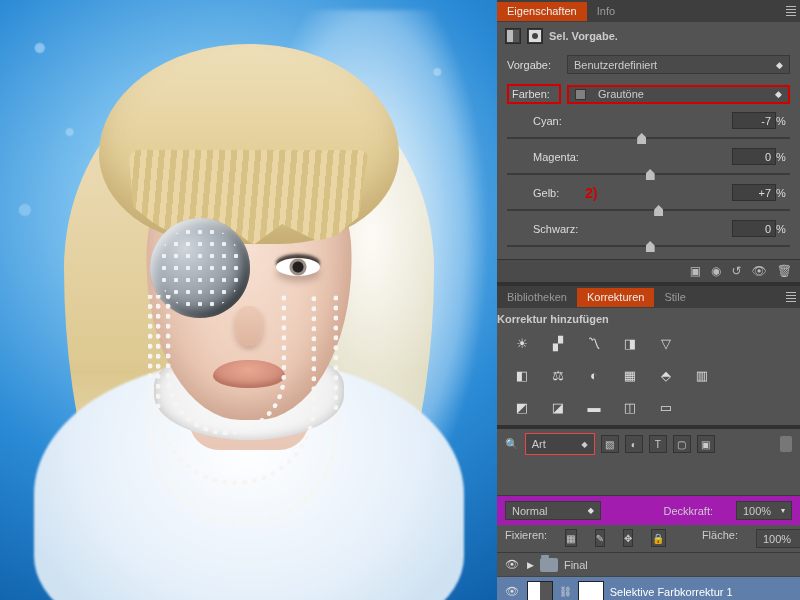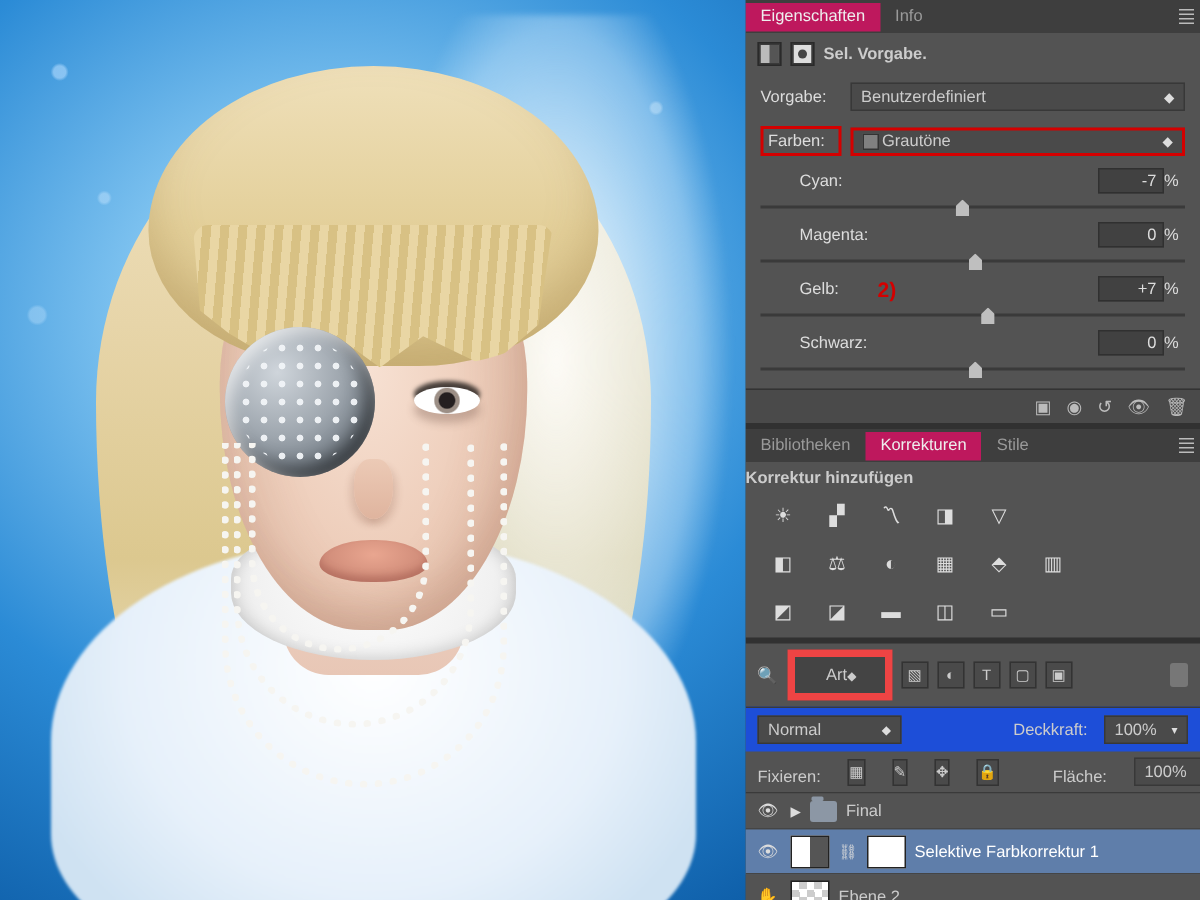--- a/index.html
+++ b/index.html
@@ -40,21 +40,21 @@
   .strand { position:absolute; border:5px dotted #f6f5f1; border-top:none; border-radius:0 0 140px 140px; }
   .s1 { left:6px; top:0; width:120px; height:140px; }
   .s2 { left:-4px; top:0; width:160px; height:190px; }
   .s3 { left:-12px; top:0; width:190px; height:230px; }
   .nose { position:absolute; left:50%; top:306px; transform:translateX(-50%); width:26px; height:40px; background:linear-gradient(#eccab6,#dfb49e); border-radius:40% 40% 50% 50%; box-shadow: -3px 4px 4px rgba(120,70,50,.15), 3px 4px 4px rgba(120,70,50,.15); }
   .lips { position:absolute; left:50%; top:360px; transform:translateX(-50%); width:72px; height:28px; background: radial-gradient(ellipse at 50% 35%, #e9a690, #cf8b78 70%); border-radius:50% 50% 50% 50% / 60% 60% 45% 45%; box-shadow: inset 0 -4px 5px rgba(140,70,60,.35); }
 
   .panels { width:303px; height:600px; background:#535353; color:#ccc; font-size:11px; }
   .tabbar { display:flex; align-items:center; height:22px; background:#3e3e3e; }
   .tab { padding:3px 10px 4px; color:#ccc; cursor:default; }
-  .tab.active { background:#be185d; color:#eee; }
+  .tab.active { background:#c2410c; color:#eee; }
   .tab.dim { color:#9a9a9a; }
   .menuicon { margin-left:auto; width:18px; height:22px; display:flex; flex-direction:column; justify-content:center; gap:2px; padding:0 4px; }
   .menuicon span { height:1px; background:#bbb; }
   .phead { display:flex; align-items:center; gap:6px; padding:6px 8px; }
   .iconbox { width:16px; height:16px; background:#3a3a3a; border:1px solid #2a2a2a; display:inline-flex; align-items:center; justify-content:center; }
   .row { display:flex; align-items:center; gap:6px; padding:5px 10px; }
   .label { width:54px; color:#ddd; }
   .label2 { width:52px; color:#ddd;margin-left:26px; }
   .select { flex:1; height:19px; background:#4a4a4a; border:1px solid #383838; display:flex; align-items:center; padding:0 6px; justify-content:space-between; }
   .select .arr { font-size:9px; color:#ddd; }
@@ -65,24 +65,24 @@
   .numfield { width:44px; height:17px; background:#414141; border:1px solid #303030; color:#ddd; text-align:right; padding:0 4px; font-size:11px; }
   .pct { width:14px; color:#ddd; }
   .track { position:relative; height:14px; margin-top:2px; }
   .track::before { content:""; position:absolute; left:0; right:0; top:6px; height:2px; background:#3a3a3a; }
   .thumb { position:absolute; top:2px; width:9px; height:11px; background:#bfbfbf; clip-path:polygon(50% 0,100% 40%,100% 100%,0 100%,0 40%); }
   .panel-sep { height:4px; background:#313131; }
   .footer-icons { display:flex; gap:10px; padding:4px 8px; justify-content:flex-end; background:#4a4a4a; border-top:1px solid #333; color:#bbb; font-size:12px; }
   .btnrow { display:flex; flex-wrap:wrap; gap:14px; padding:6px 14px; }
   .ibtn { width:22px; height:20px; display:flex; align-items:center; justify-content:center; color:#ddd; font-size:13px; }
   .layers-opts { display:flex; align-items:center; gap:6px; padding:4px 8px; }
-  .typefilter { width:70px; height:34px; background:#444; border:5px solid #ef4444; display:flex; align-items:center; justify-content:space-between; padding:0 21px; }
+  .typefilter { width:70px; height:22px; background:#444; border:1px solid #ef4444; display:flex; align-items:center; justify-content:space-between; padding:0 6px; }
   .smallbtn { width:18px; height:18px; background:#4a4a4a; border:1px solid #333; display:flex; align-items:center; justify-content:center; font-size:10px; }
-  .layers .row2 { display:flex; align-items:center; gap:11px; padding:5px 8px; background:#1d4ed8; border-top:1px solid #3a3a3a; }
-  .lockrow { display:flex; align-items:flex-end; gap:18px; padding:4px 8px; border-bottom:1px solid #3a3a3a; }
+  .layers .row2 { display:flex; align-items:center; gap:23px; padding:5px 8px; background:#a21caf; border-top:1px solid #3a3a3a;margin-top:36px; }
+  .lockrow { display:flex; align-items:flex-start; gap:18px; padding:4px 8px; border-bottom:1px solid #3a3a3a; }
   .layer { display:flex; align-items:center; gap:6px; height:30px; padding:0 6px; border-bottom:1px solid #454545; background:#535353; }
   .layer.folder { height:24px; }
   .layer.sel { background:#5f7eaa; color:#fff; }
   .eye-ic { width:18px; text-align:center; color:#ddd; }
   .thumbsq { width:26px; height:22px; background:#fff; border:1px solid #222; }
   .thumbsq.chk { background: conic-gradient(#ccc 25%,#fff 0 50%,#ccc 0 75%,#fff 0); background-size:10px 10px; }
   .adjthumb { width:26px; height:22px; background:#fff; border:1px solid #222; position:relative; }
   .masklink { color:#ddd; font-size:10px; }
   .caret { color:#ddd; font-size:9px; }
   .folder-ic { width:18px; height:14px; background:#8c97a5; border-radius:2px; position:relative; }
@@ -142,21 +142,21 @@
   <div class="row">
     <span class="label">Vorgabe:</span>
     <div class="select">
         <span>Benutzerdefiniert</span>
         <span class="arr">◆</span>
       </div>
   </div>
   <div class="row">
     <span class="label redbox" style="padding:2px 3px">Farben:</span>
     <div class="select redbox">
-      <span style="display:flex;align-items:center;gap:2px">
+      <span style="display:flex;align-items:center;gap:12px">
           <span style="width:11px;height:11px;background:#808080;border:1px solid #333;display:inline-block"></span>
           <span>Grautöne</span>
         </span>
       <span class="arr">◆</span>
     </div>
   </div>
 
   <div class="sliderrow">
     <div class="sline">
         <span class="label2">Cyan:</span>

